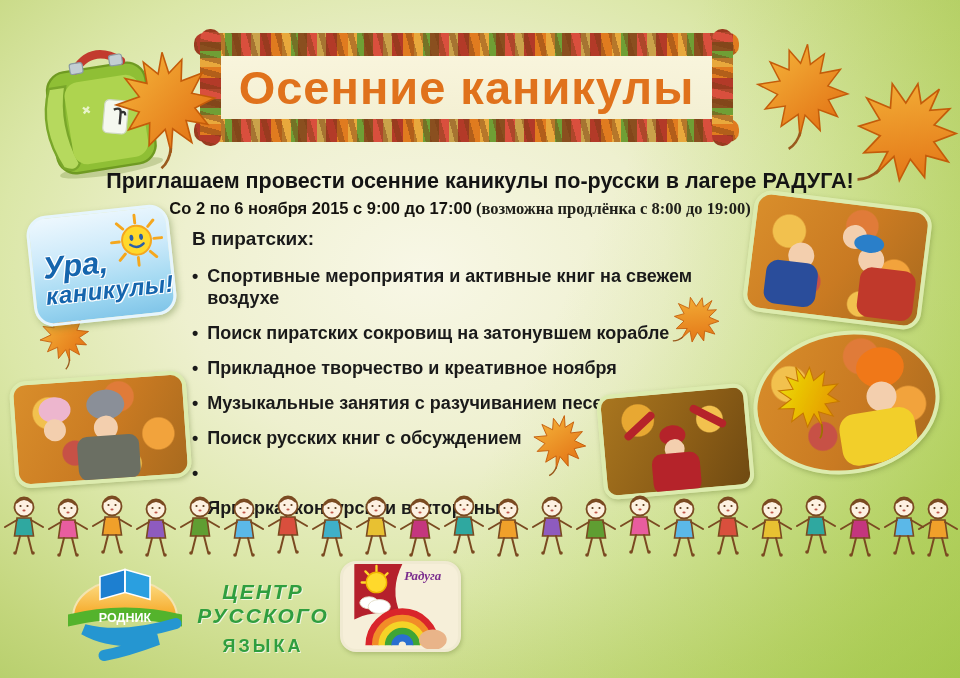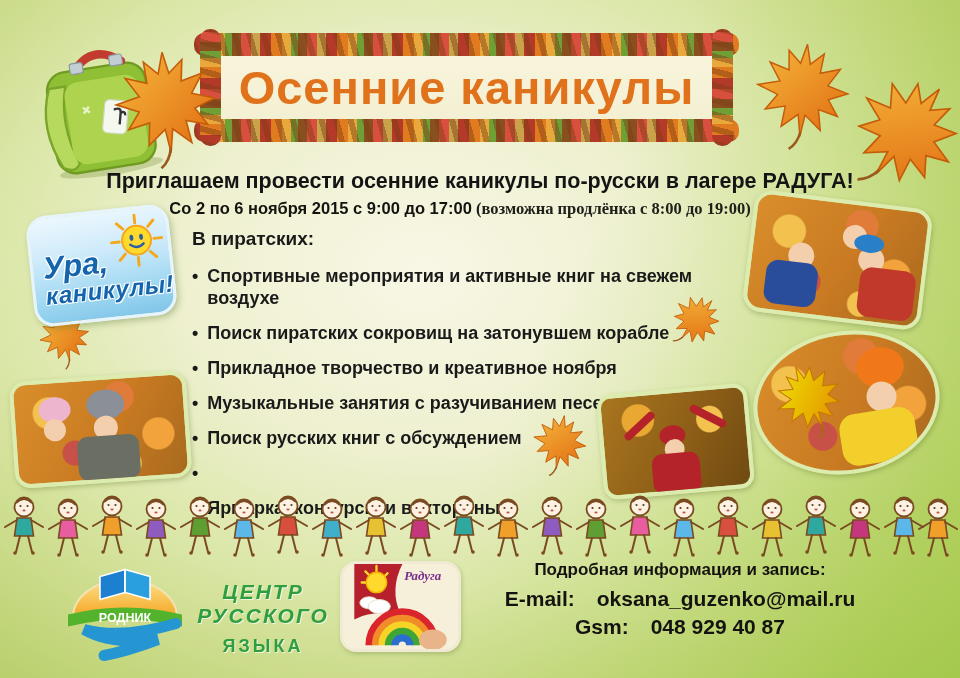--- a/index.html
+++ b/index.html
@@ -304,23 +304,14 @@
       <path d="M16 88 A36 36 0 0 1 88 88" stroke="#d9252b" stroke-width="8" fill="none"></path>
       <path d="M23 88 A29 29 0 0 1 81 88" stroke="#f28c28" stroke-width="8" fill="none"></path>
       <path d="M30 88 A22 22 0 0 1 74 88" stroke="#f5d327" stroke-width="8" fill="none"></path>
       <path d="M37 88 A15 15 0 0 1 67 88" stroke="#3fa535" stroke-width="8" fill="none"></path>
       <path d="M44 88 A8 8 0 0 1 60 88" stroke="#2a6fd0" stroke-width="8" fill="none"></path>
       <ellipse cx="85" cy="82" rx="15" ry="11" fill="#e9b489"></ellipse>
       <text x="74" y="17" text-anchor="middle" font-size="14" font-weight="bold" font-style="italic" fill="#7b2d8e" font-family="Liberation Serif, serif">Радуга</text>
     </svg>
   </div>
 
-  <div class="contact">
-    <div class="contact-heading">Подробная  информация  и запись:</div>
-    <div class="contact-row">
-      <span class="lbl">E-mail:</span><span>oksana_guzenko@mail.ru</span>
-    </div>
-    <div class="contact-row gsm">
-      <span class="lbl">Gsm:</span><span>048 929 40 87</span>
-    </div>
-  </div>
 
 </div>
 
 </body></html>

